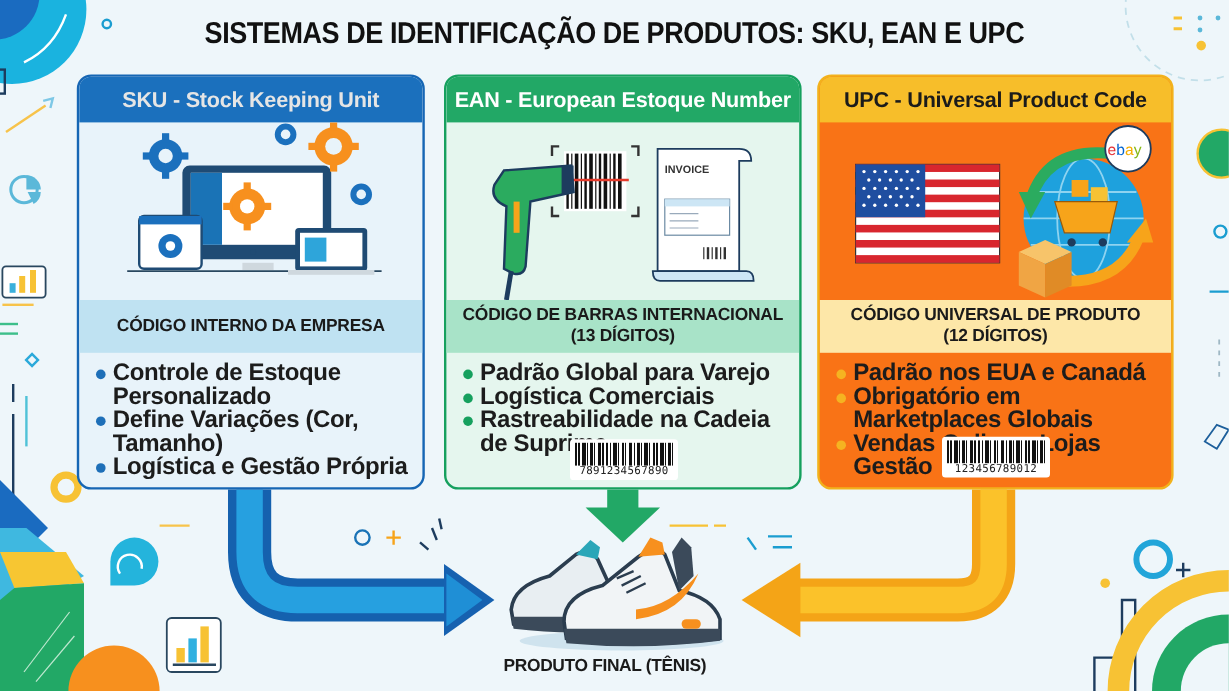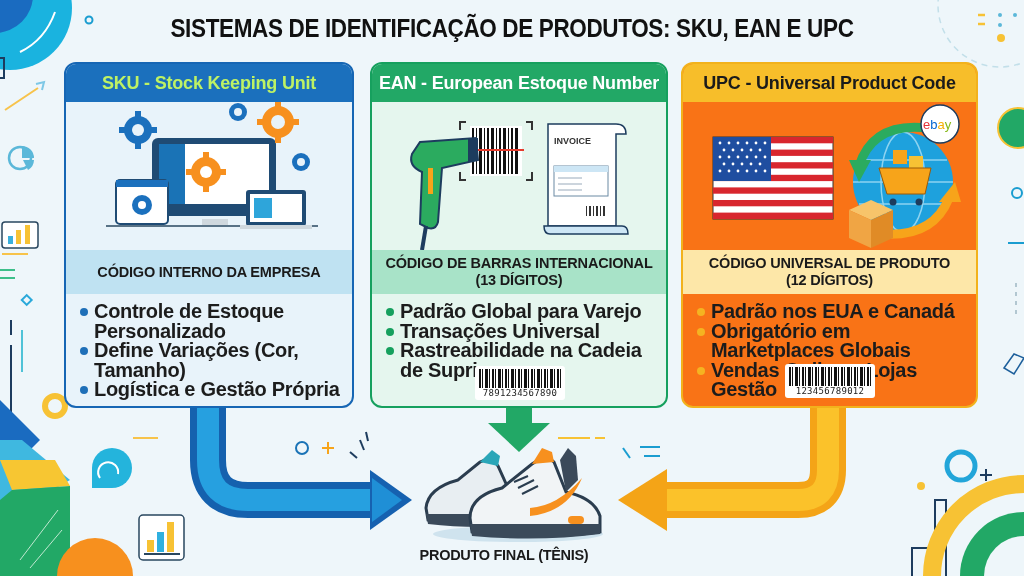--- a/index.html
+++ b/index.html
@@ -67,21 +67,21 @@
       color: #1c1c1c;
     }
     .panel li::before {
       content: ""; position: absolute; left: 0; top: 6px;
       width: 8px; height: 8px; border-radius: 50%;
       background: var(--dot);
     }
 
     
     .sku { left: 64px; width: 290px; border-color: #1666b4; background: #e8f3fa; --dot:#1e6fb8; }
-    .sku .head { background: #1b70bd; color: #bef264; }
+    .sku .head { background: #1b70bd; color: #e5e5e5; }
     .sku .sub { background: #bfe2f2; }
     .sku-code {
       display: block; margin: 10px auto 0; width: 124px; height: 26px;
       border: 2px solid #1a73b6; border-radius: 6px; background: #fff;
       font-family: "Liberation Sans", sans-serif; font-weight: 700; font-size: 12px;
       text-align: center; line-height: 22px; letter-spacing: -0.5px;
       transform: scaleX(0.92);
     }
 
     
@@ -343,21 +343,21 @@
             <rect x="231" y="104" width="2" height="10"></rect>
           </g>
       </svg>
     </div>
     <div class="sub">
       <span>CÓDIGO DE BARRAS INTERNACIONAL</span>
       <span>(13 DÍGITOS)</span>
     </div>
     <ul>
       <li>Padrão Global para Varejo</li>
-      <li>Transações Universal</li>
+      <li>Logística Comerciais</li>
       <li>Rastreabilidade na Cadeia de Suprime</li>
     </ul>
     <div class="barcode" style="left:103px; top:302px;">
       <div class="bars"></div>
       <div class="num">7891234567890</div>
     </div>
   </div>
 
   <div class="panel upc">
     <div class="head">UPC - Universal Product Code</div>

